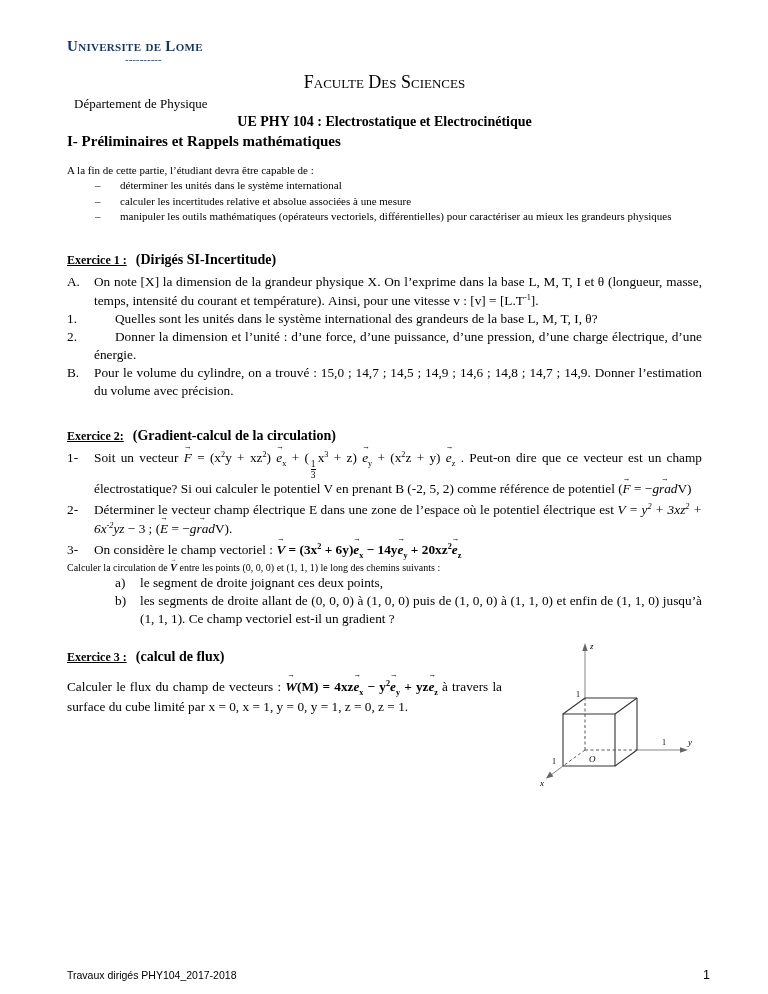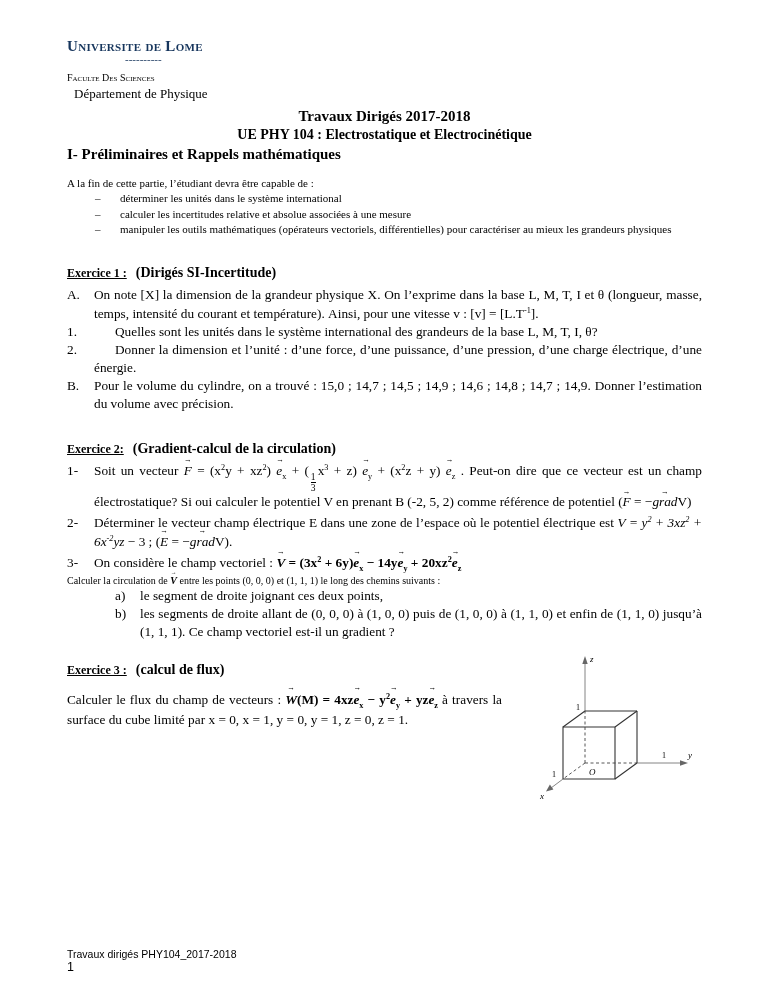--- a/index.html
+++ b/index.html
@@ -9,21 +9,21 @@
     width: 768px; height: 994px;
     background: #fff;
     color: #000;
     font-family: "Liberation Serif", serif;
     padding: 38px 66px 0 67px;
     overflow: hidden;
   }
   
   .univ { font-variant: small-caps; font-weight: bold; font-size: 15px; color: #17365d; letter-spacing: .3px; }
   .dashes { font-size: 11px; line-height: .9; margin-left: 58px; color: #17365d; }
-  .fac { font-variant: small-caps; font-size: 10px; margin-top: 7px; }
+  .fac { font-variant: small-caps; font-size: 18px; margin-top: 7px; text-align: center; }
   .dept { font-size: 13px; margin-top: 3px; margin-left: 7px; }
   
   .doc-title { text-align: center; font-weight: bold; font-size: 15px; margin-top: 6px; }
   .course-title { text-align: center; font-weight: bold; font-size: 14px; margin-top: 2px; }
   .section-title { font-weight: bold; font-size: 15px; margin-top: 3px; }
   
   .intro { font-size: 11px; line-height: 1.4; margin-top: 13px; }
   .dash-row { display: flex; margin-left: 28px; }
   .dash { width: 25px; flex: none; }
   .dash-text { flex: 1; }
@@ -51,37 +51,36 @@
   }
   .frac { display: inline-flex; flex-direction: column; font-size: .72em; line-height: 1.05; text-align: center; vertical-align: -0.55em; margin: 0 2px; }
   .frac .den { border-top: 1px solid #000; }
   
   .ex3-wrap { display: flex; margin-top: 18px; }
   .ex3-left { flex: 1; }
   .ex3-left .ex-heading { margin-top: 0; }
   .ex3-text { margin-top: 12px; font-size: 13.3px; line-height: 1.55; }
   .cube { flex: none; width: 192px; height: 156px; margin-top: -12px; margin-left: 8px; }
   
-  .footer { position: absolute; left: 67px; right: 58px; bottom: 20px; display: flex; justify-content: space-between; align-items: baseline; font-family: "Liberation Sans", sans-serif; flex-direction: column; }
+  .footer { position: absolute; left: 67px; right: 58px; bottom: 12px; display: flex; justify-content: space-between; align-items: baseline; font-family: "Liberation Sans", sans-serif; }
   .footer-left { font-size: 10.5px; }
   .footer-page { font-size: 12.5px; }
 </style>
 </head>
 <body>
 
 <div class="page">
 
   <div>
     <div class="univ">Universite de Lome</div>
     <div class="dashes">----------</div>
     <div class="fac">Faculte Des Sciences</div>
     <div class="dept">Département de Physique</div>
   </div>
 
-  <div class="doc-title">Travaux Dirigés 2017-2018</div>
   <div class="course-title">UE PHY 104 : Electrostatique et Electrocinétique</div>
   <div class="section-title">I- Préliminaires et Rappels mathématiques</div>
 
   <div class="intro">
     <div>A la fin de cette partie, l’étudiant devra  être capable de :</div>
     <div class="dash-row">
       <span class="dash">–</span>
       <span class="dash-text">déterminer les unités dans le système international</span>
     </div>
     <div class="dash-row">

